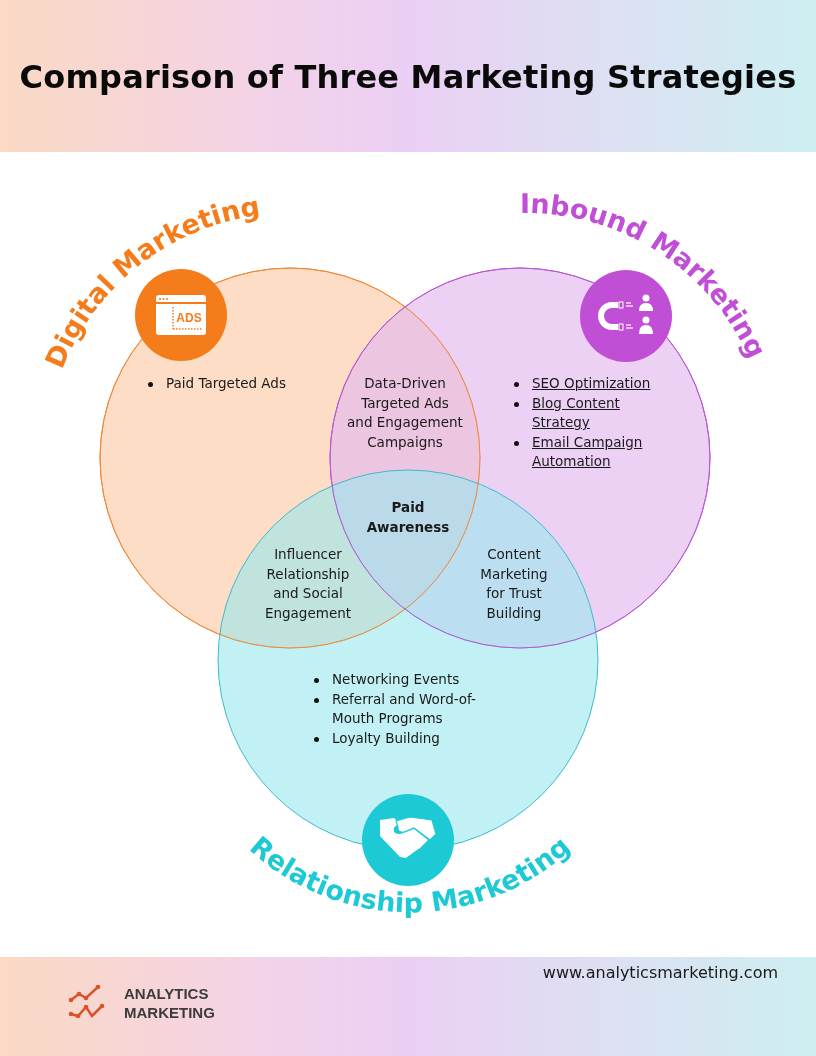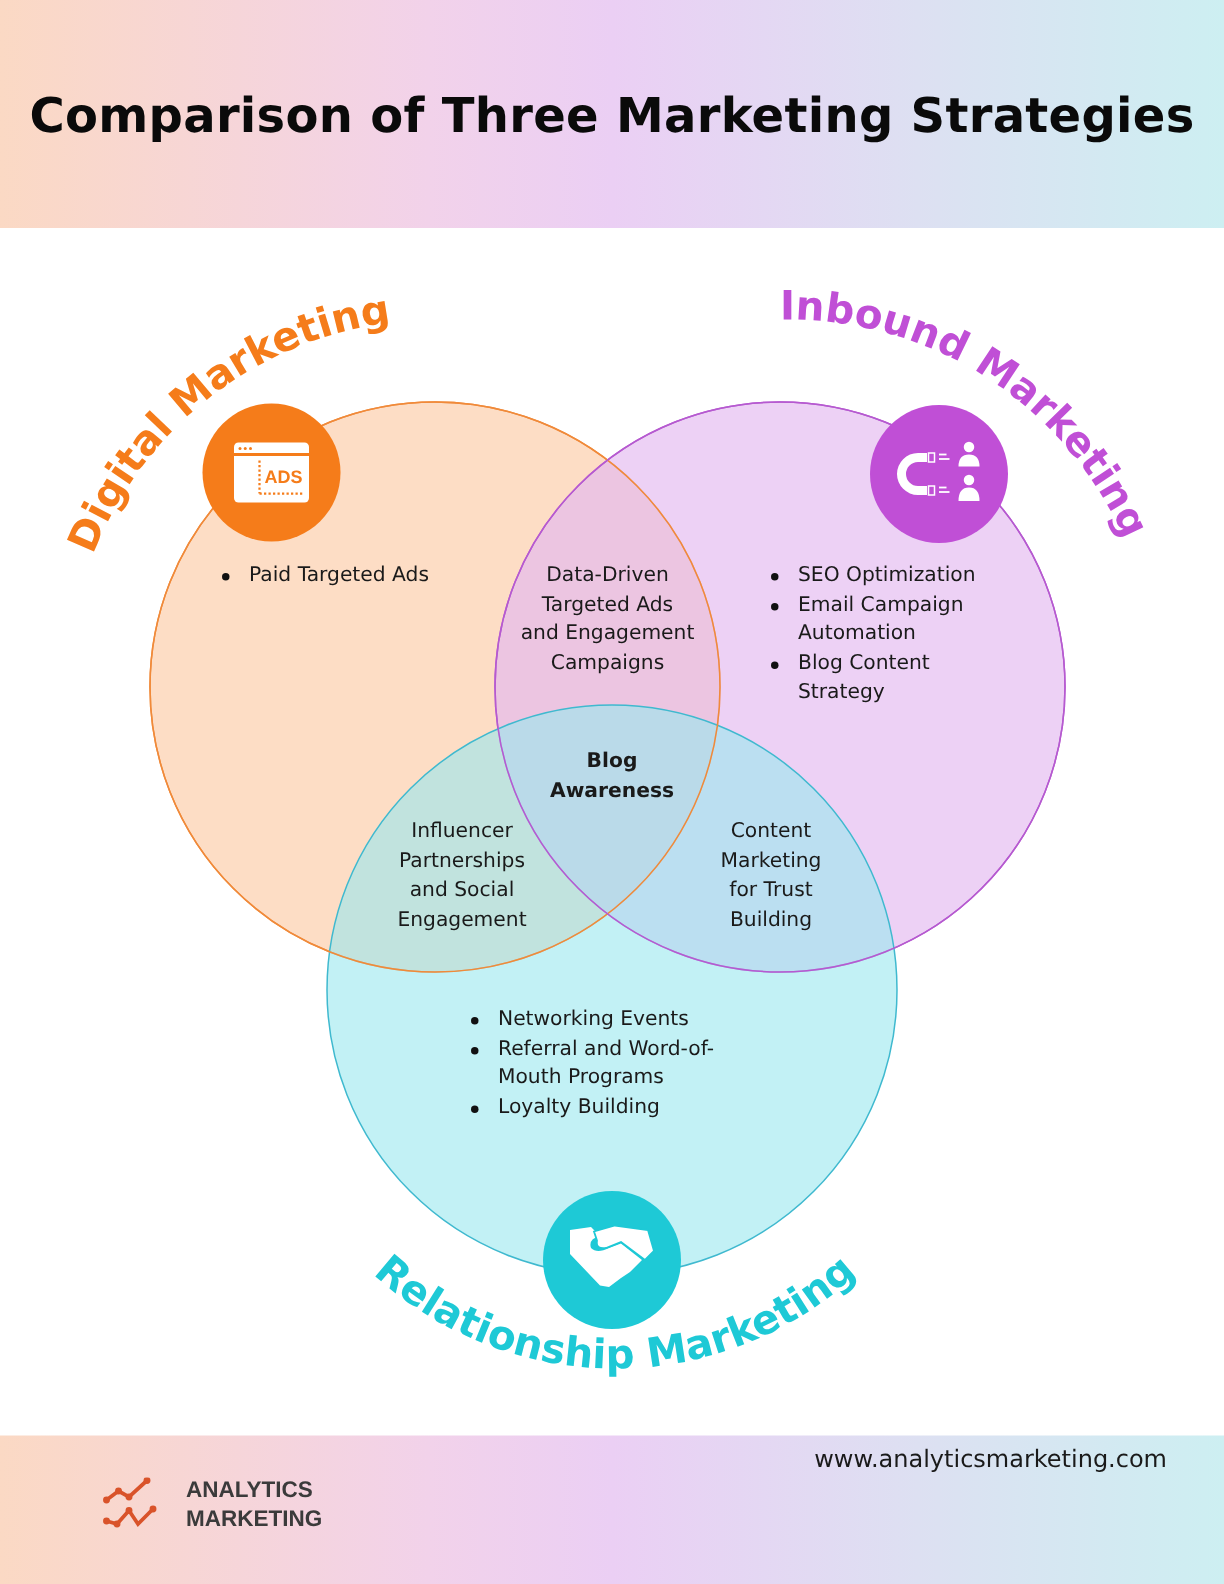--- a/index.html
+++ b/index.html
@@ -80,39 +80,39 @@
     <circle cx="408" cy="840" r="46" fill="#1ec9d6"></circle>
     <path d="M 380 820 L 394 818 L 400 824 Q 392 826 394 832 Q 398 836 406 832 L 414 829 L 428 840 L 420 848 L 414 852 L 406 858 L 400 857 L 380 836 Z" fill="#ffffff"></path>
     <path d="M 396 821 L 410 817 L 432 820 L 436 834 L 430 840 L 414 828 L 404 832 Q 397 833 398 827 Z" fill="#ffffff" stroke="#1ec9d6" stroke-width="1.2"></path>
   </g>
 
 </svg>
 
 <ul class="list" style="left:144px; top:374px; width:160px;">
   <li>Paid Targeted Ads</li>
 </ul>
-<ul class="list" style="left:510px; top:374px; width:165px;">
+<ul class="list" style="left:510px; top:374px; width:165px;text-decoration:underline;">
   <li>SEO Optimization</li>
+  <li>Blog Content Strategy</li>
   <li>Email Campaign Automation</li>
-  <li>Blog Content Strategy</li>
 </ul>
 <ul class="list" style="left:310px; top:670px; width:190px;">
   <li>Networking Events</li>
   <li>Referral and Word-of-Mouth Programs</li>
   <li>Loyalty Building</li>
 </ul>
 
 <div class="center-text" style="left:340px; top:374px; width:130px;">Data-Driven
 Targeted Ads
 and Engagement
 Campaigns</div>
-<div class="center-text bold" style="left:348px; top:498px; width:120px;">Blog
+<div class="center-text bold" style="left:348px; top:498px; width:120px;">Paid
 Awareness</div>
 <div class="center-text" style="left:243px; top:545px; width:130px;">Influencer
-Partnerships
+Relationship
 and Social
 Engagement</div>
 <div class="center-text" style="left:455px; top:545px; width:118px;">Content
 Marketing
 for Trust
 Building</div>
 
 <div class="band" id="footer">
 </div>
 <div id="brand">

